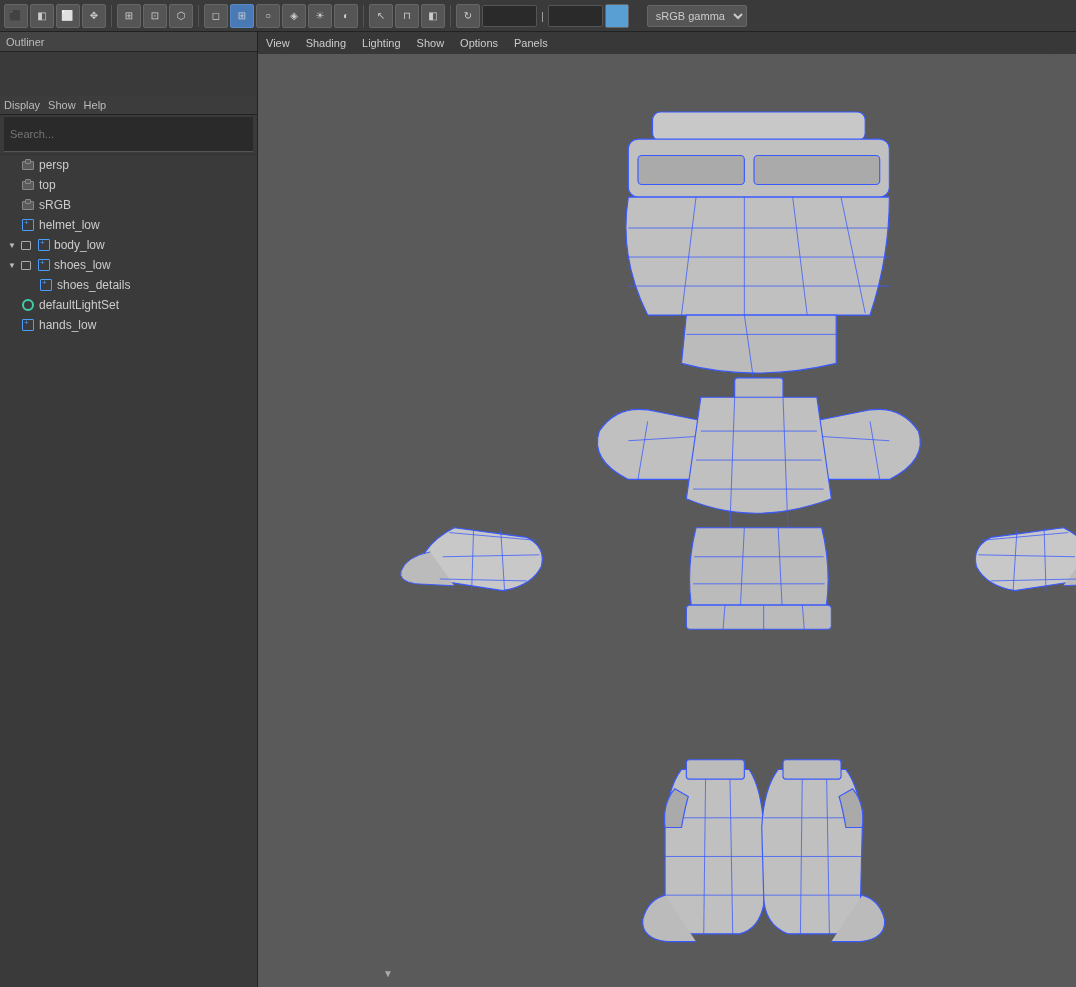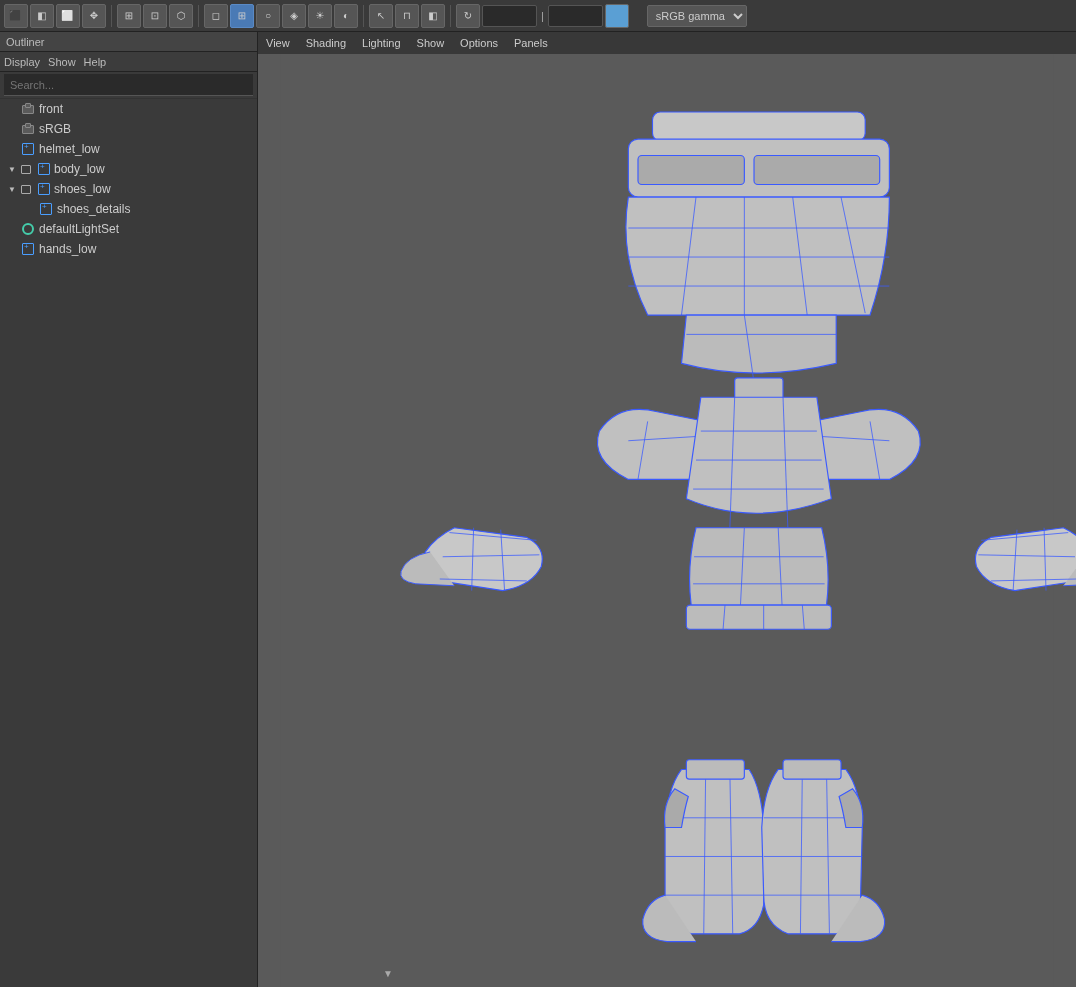--- a/index.html
+++ b/index.html
@@ -82,29 +82,30 @@
       border-bottom: 1px solid #222;
     }
     .outliner-menubar {
       height: 20px;
       background: #3c3c3c;
       display: flex;
       align-items: center;
       padding: 0 4px;
       gap: 8px;
       border-bottom: 1px solid #222;
+      margin-top: 43px;
     }
     .outliner-menu { color: #bbb; font-size: 11px; cursor: pointer; }
     .outliner-search {
       height: 22px;
       background: #2a2a2a;
       border: none;
       border-bottom: 1px solid #555;
       color: #ccc;
-      padding: 4px 6px;
+      padding: 17px 6px;
       width: 100%;
       font-size: 11px;
     }
     .outliner-search-wrap {
       padding: 2px 4px;
       border-bottom: 1px solid #333;
       background: #3a3a3a;
     }
     .outliner-list {
       flex: 1;
@@ -230,30 +231,38 @@
         <span class="outliner-menu">Show</span>
         <span class="outliner-menu">Help</span>
       </div>
 
       <div class="outliner-search-wrap">
         <input type="text" class="outliner-search" placeholder="Search..." style="">
       </div>
 
       <div class="outliner-list">
 
-
-
         <div class="tree-item">
           <div class="tree-indent" style="width:4px"></div>
           <div class="tree-expand"></div>
           <div class="tree-icon">
             <div class="icon-camera"></div>
           </div>
-          <span class="tree-label">front</span>
-        </div>
+          <span class="tree-label">persp</span>
+        </div>
+
+        <div class="tree-item">
+          <div class="tree-indent" style="width:4px"></div>
+          <div class="tree-expand"></div>
+          <div class="tree-icon">
+            <div class="icon-camera"></div>
+          </div>
+          <span class="tree-label">top</span>
+        </div>
+
 
         <div class="tree-item">
           <div class="tree-indent" style="width:4px"></div>
           <div class="tree-expand"></div>
           <div class="tree-icon">
             <div class="icon-camera"></div>
           </div>
           <span class="tree-label">sRGB</span>
         </div>
 

